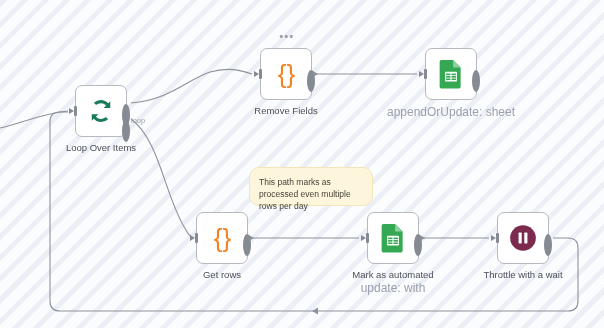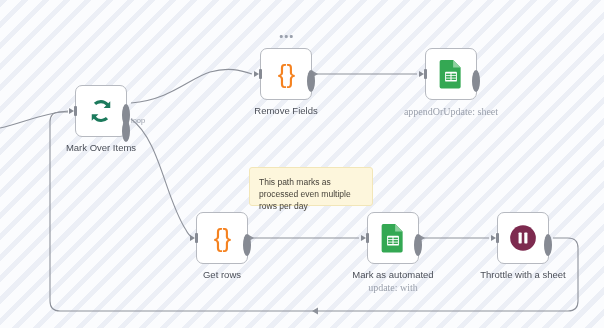--- a/index.html
+++ b/index.html
@@ -57,24 +57,23 @@
     width: 132px;
     text-align: center;
     font-size: 9.5px;
     line-height: 12px;
     color: #4b4f58;
     white-space: normal;
   }
   .node-subtitle {
     display: block;
     margin-top: 2px;
-    font-size: 10px;
+    font-size: 12px;
     line-height: 10px;
     color: #9aa0ac;
-    font-family: Liberation Serif, serif;
   }
 
   
   .port-out {
     position: absolute;
     width: 8px;
     height: 22px;
     border-radius: 50%;
     background: #868a93;
     top: 50%;
@@ -147,21 +146,21 @@
     background: #9aa0ac;
     display: block;
   }
 
   
   .sticky {
     position: absolute;
     box-sizing: border-box;
     background: #fdf6dc;
     border: 1px solid #f2e6b8;
-    border-radius: 3px;
+    border-radius: 10px;
     padding: 8px 9px;
     font-size: 8.5px;
     line-height: 12px;
     color: #46423a;
   }
 </style>
 </head>
 <body>
 
 <div id="canvas">
@@ -214,21 +213,21 @@
       </svg>
     </span>
     <span class="port-in">
       <span class="tri"></span>
         <span class="bar"></span>
     </span>
     <span class="port-out upper"></span>
     <span class="port-out lower">
       <span class="port-label">loop</span>
     </span>
-    <span class="node-caption">Mark Over Items</span>
+    <span class="node-caption">Loop Over Items</span>
   </div>
 
   <div class="node" style="left:260px; top:48px;">
     <span class="node-menu">
       <i></i>
         <i></i>
         <i></i>
     </span>
     <span class="icon-code">{ }</span>
     <span class="port-in">
@@ -308,20 +307,20 @@
         <circle cx="12" cy="12" r="11" fill="#7d2a4f"></circle>
         <rect x="8.2" y="7.3" width="2.7" height="9.4" rx="0.6" fill="#ffffff"></rect>
         <rect x="13.1" y="7.3" width="2.7" height="9.4" rx="0.6" fill="#ffffff"></rect>
       </svg>
     </span>
     <span class="port-in">
       <span class="tri"></span>
         <span class="bar"></span>
     </span>
     <span class="port-out"></span>
-    <span class="node-caption">Throttle with a sheet</span>
+    <span class="node-caption">Throttle with a wait</span>
   </div>
 
   <div class="sticky" style="left:249px; top:167px; width:124px; height:39px;">
     <span>This path marks as processed even multiple rows per day</span>
   </div>
 
 </div>
 
 </body></html>

